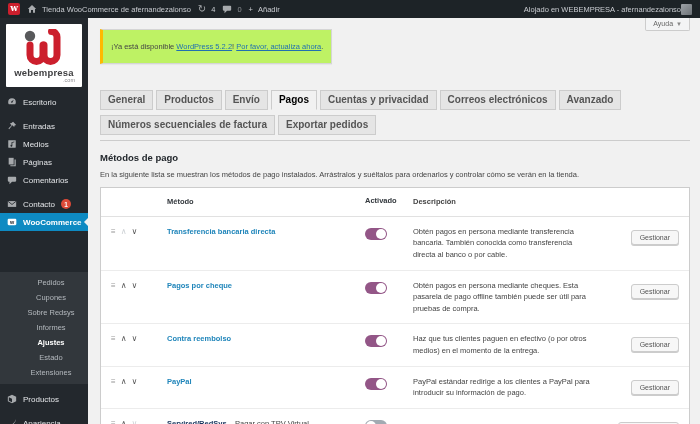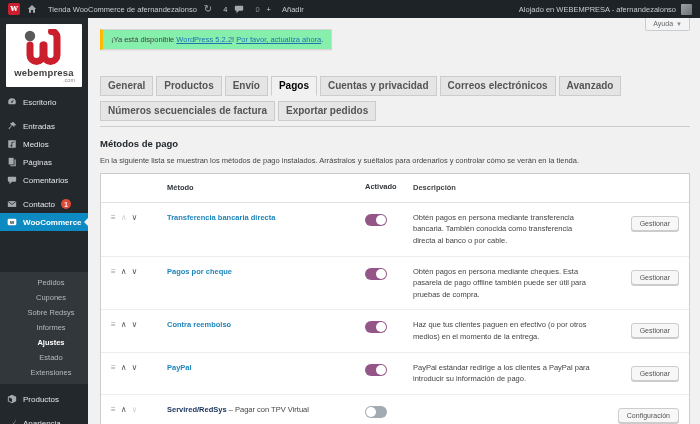--- a/index.html
+++ b/index.html
@@ -7,22 +7,22 @@
   body {
     width:700px; height:424px; overflow:hidden; position:relative;
     font-family:"Liberation Sans", sans-serif; background:#f1f1f1; color:#444;
   }
   
   .adminbar {
     position:absolute; top:0; left:0; right:0; height:18px; background:#1d2327;
     color:#c9ccd1; font-size:7.5px; display:flex; align-items:center; padding:0 8px; z-index:50;
   }
   .ab-left { display:flex; align-items:center; gap:7px; flex:1; }
-  .ab-right { display:flex; align-items:center; gap:5px; }
-  .ab-item { display:flex; align-items:center; gap:11px; cursor:pointer; }
+  .ab-right { display:flex; align-items:center; }
+  .ab-item { display:flex; align-items:center; gap:5px; cursor:pointer; }
   .wp-badge {
     width:12px; height:12px; background:#cc1f2d; border-radius:2px; color:#fff;
     font-weight:bold; font-size:9px; line-height:11px; text-align:center; font-family:"DejaVu Serif",serif;
   }
   .ab-ic { width:10px; height:10px; display:inline-block; color:#a7aaad; }
   .ab-ic svg { width:10px; height:10px; display:block; }
   .count-dim { color:#8c8f94; }
   .refresh-glyph { font-size:10px; color:#a7aaad; line-height:10px; }
   .avatar { width:11px; height:11px; background:linear-gradient(135deg,#9ea3a8,#6c7176); border-radius:1px; }
   
@@ -60,22 +60,22 @@
   .smi.current { color:#fff; font-weight:bold; }
   
   .content { position:absolute; top:18px; left:88px; right:0; bottom:0; padding:0 10px 0 12px; }
   .help-tab {
     position:absolute; top:0; right:10px; background:#f3f4f5; border:1px solid #ccc; border-top:none;
     font-size:7px; color:#666; padding:2px 7px 3px; border-radius:0 0 2px 2px; cursor:pointer;
     display:flex; align-items:center; gap:3px;
   }
   .help-caret { font-size:6px; color:#888; }
   .notice {
-    margin-top:11px; display:inline-block; background:#86efac; border:1px solid #d5d5d5;
-    border-left:3px solid #ffb900; padding:5px 8px; font-size:7.5px; color:#444;
+    margin-top:11px; display:inline-block; background:#bef264; border:1px solid #d5d5d5;
+    border-left:3px solid #ffb900; padding:12px 8px; font-size:7.5px; color:#444;
     box-shadow:0 1px 1px rgba(0,0,0,.04);
   }
   .notice a { color:#2271b1; text-decoration:underline; cursor:pointer; }
   
   .tabs { margin-top:26px; border-bottom:1px solid #ccc; padding-bottom:0; line-height:1; }
   .tab {
     display:inline-block; background:#e5e5e5; border:1px solid #ccc; border-bottom-color:#ccc;
     padding:4px 7px; margin:0 3px 5px 0; font-size:10px; font-weight:bold; color:#555; cursor:pointer;
   }
   .tab.active { background:#f1f1f1; color:#000; border-bottom-color:#f1f1f1; }

